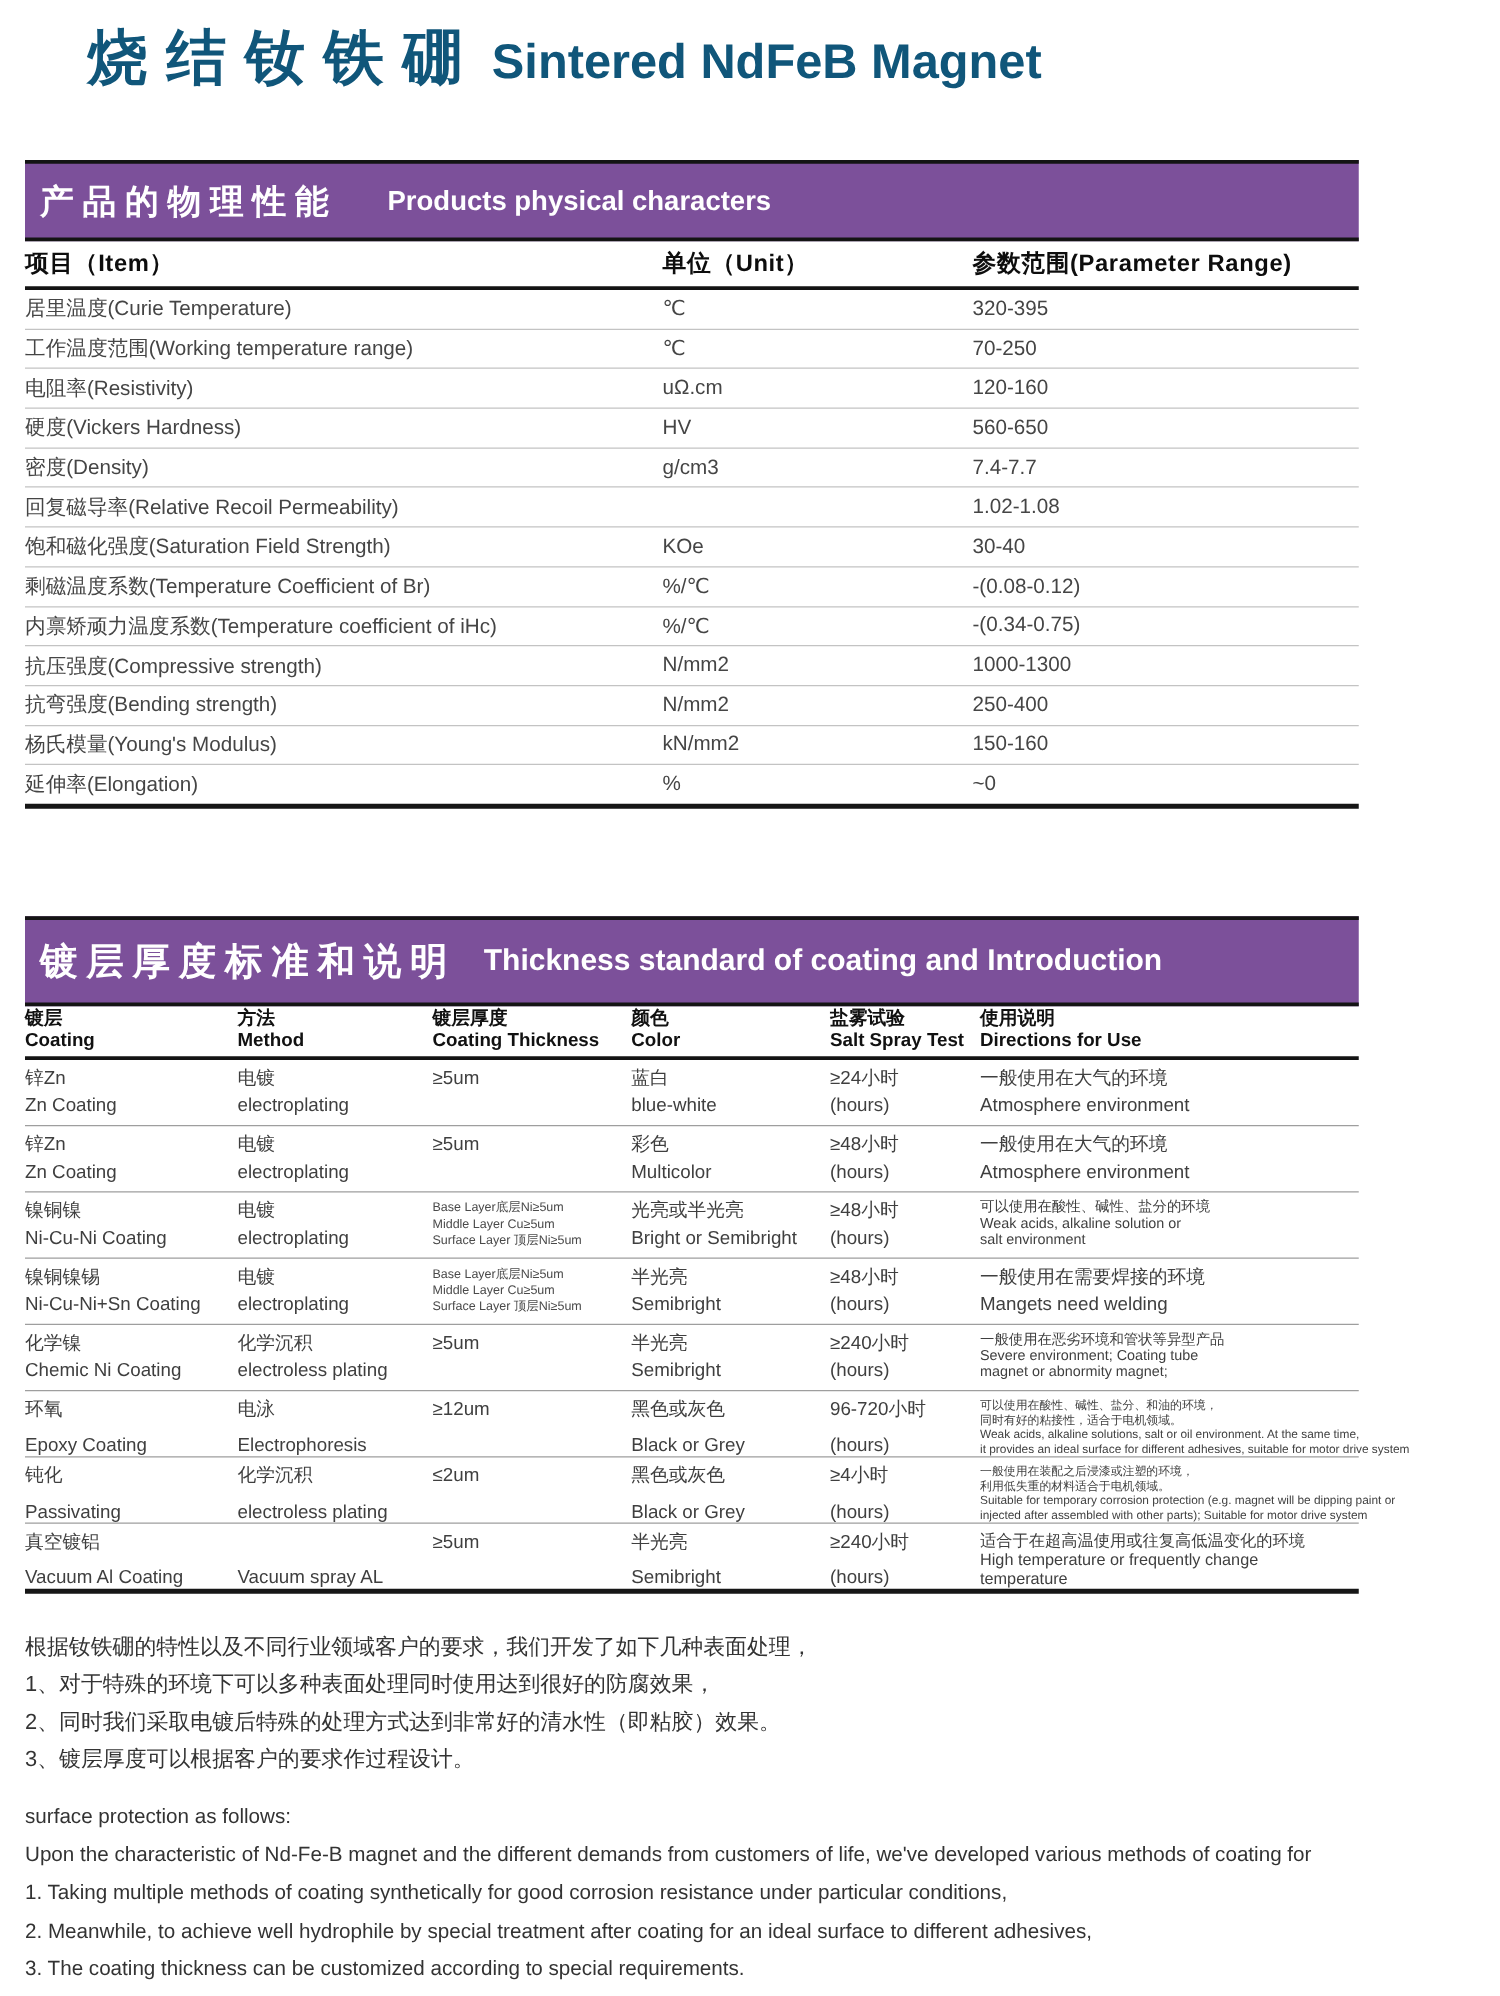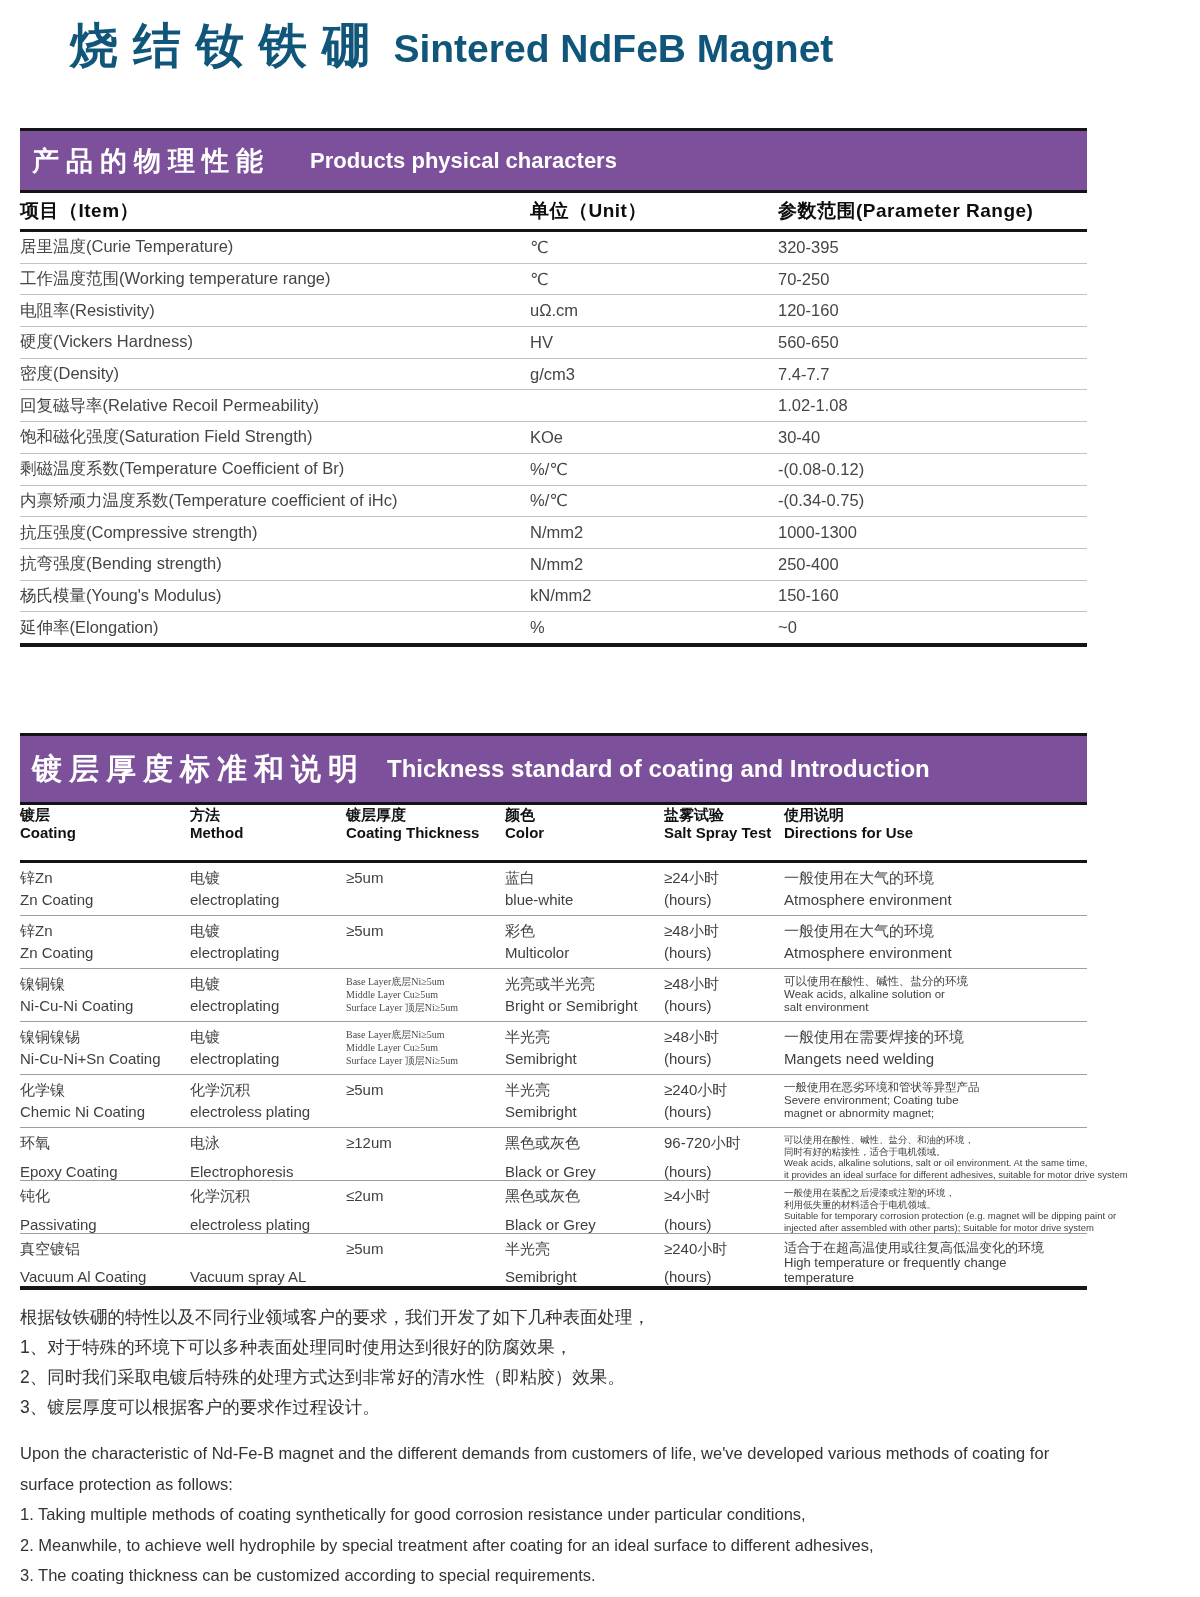--- a/index.html
+++ b/index.html
@@ -28,33 +28,33 @@
   .t1{position:absolute;left:20px;top:193px;width:1067px;border-bottom:4px solid #161616;}
   .t1-head,.t1-row{display:grid;grid-template-columns:510px 248px 1fr;align-items:center;}
   .t1-head{height:36px;border-bottom:3px solid #141414;color:#0d0d0d;
            font-size:19px;font-weight:bold;letter-spacing:0.5px;}
   .t1-row{height:30.7px;border-bottom:1px solid #c3c3c3;font-size:16.5px;color:#454545;}
   .t1-row:last-child{border-bottom:none;}
 
   
   .t2{position:absolute;left:20px;top:806px;width:1067px;border-bottom:4px solid #161616;}
   .t2-head,.t2-row{display:grid;grid-template-columns:170px 156px 159px 159px 120px 1fr;}
-  .t2-head{border-bottom:3px solid #141414;padding-bottom:18px;}
+  .t2-head{border-bottom:3px solid #141414;padding-bottom:3px;}
   .t2-head .hc{display:flex;flex-direction:column;justify-content:flex-end;}
   .t2-head .hl{font-size:15px;font-weight:bold;color:#111;line-height:18px;white-space:nowrap;}
   .t2-row{height:52px;border-bottom:1px solid #9e9e9e;overflow:visible;}
   .t2-row:last-child{border-bottom:none;}
   .cell{display:flex;flex-direction:column;justify-content:space-between;
         padding:6px 0 7px 0;box-sizing:border-box;overflow:visible;}
   .ln{white-space:nowrap;color:#3f3f3f;}
   .ln.nm{font-size:15px;line-height:17px;}
   .ln.sm{font-size:11.5px;line-height:13px;}
   .ln.md{font-size:13px;line-height:15px;}
   .ln.xs{font-size:9.5px;line-height:11.5px;}
-  .cell.thick .ln.sm{font-size:10px;line-height:13px;color:#4a4a4a;font-family:Liberation Serif, serif;}
+  .cell.thick .ln.sm{font-size:10px;line-height:13px;color:#4a4a4a;}
 
   
   .notes{position:absolute;left:20px;width:1150px;}
   .notes-cn{top:1302px;}
   .notes-en{top:1438px;}
   .note-line{color:#333;}
   .notes-cn .note-line{font-size:17.5px;line-height:30px;}
   .notes-en .note-line{font-size:16.5px;line-height:30.5px;}
 </style>
 </head>
@@ -394,20 +394,20 @@
       </div>
   </div>
 
   <div class="notes notes-cn" id="notes-cn">
       <div class="note-line">根据钕铁硼的特性以及不同行业领域客户的要求，我们开发了如下几种表面处理，</div>
       <div class="note-line">1、对于特殊的环境下可以多种表面处理同时使用达到很好的防腐效果，</div>
       <div class="note-line">2、同时我们采取电镀后特殊的处理方式达到非常好的清水性（即粘胶）效果。</div>
       <div class="note-line">3、镀层厚度可以根据客户的要求作过程设计。</div>
     </div>
   <div class="notes notes-en" id="notes-en">
+      <div class="note-line">surface protection as follows:</div>
       <div class="note-line">Upon the characteristic of Nd-Fe-B magnet and the different demands from customers of life, we've developed various methods of coating for</div>
-      <div class="note-line">surface protection as follows:</div>
       <div class="note-line">1. Taking multiple methods of coating synthetically for good corrosion resistance under particular conditions,</div>
       <div class="note-line">2. Meanwhile, to achieve well hydrophile by special treatment after coating for an ideal surface to different adhesives,</div>
       <div class="note-line">3. The coating thickness can be customized according to special requirements.</div>
     </div>
 
 </div>
 
 </body></html>

